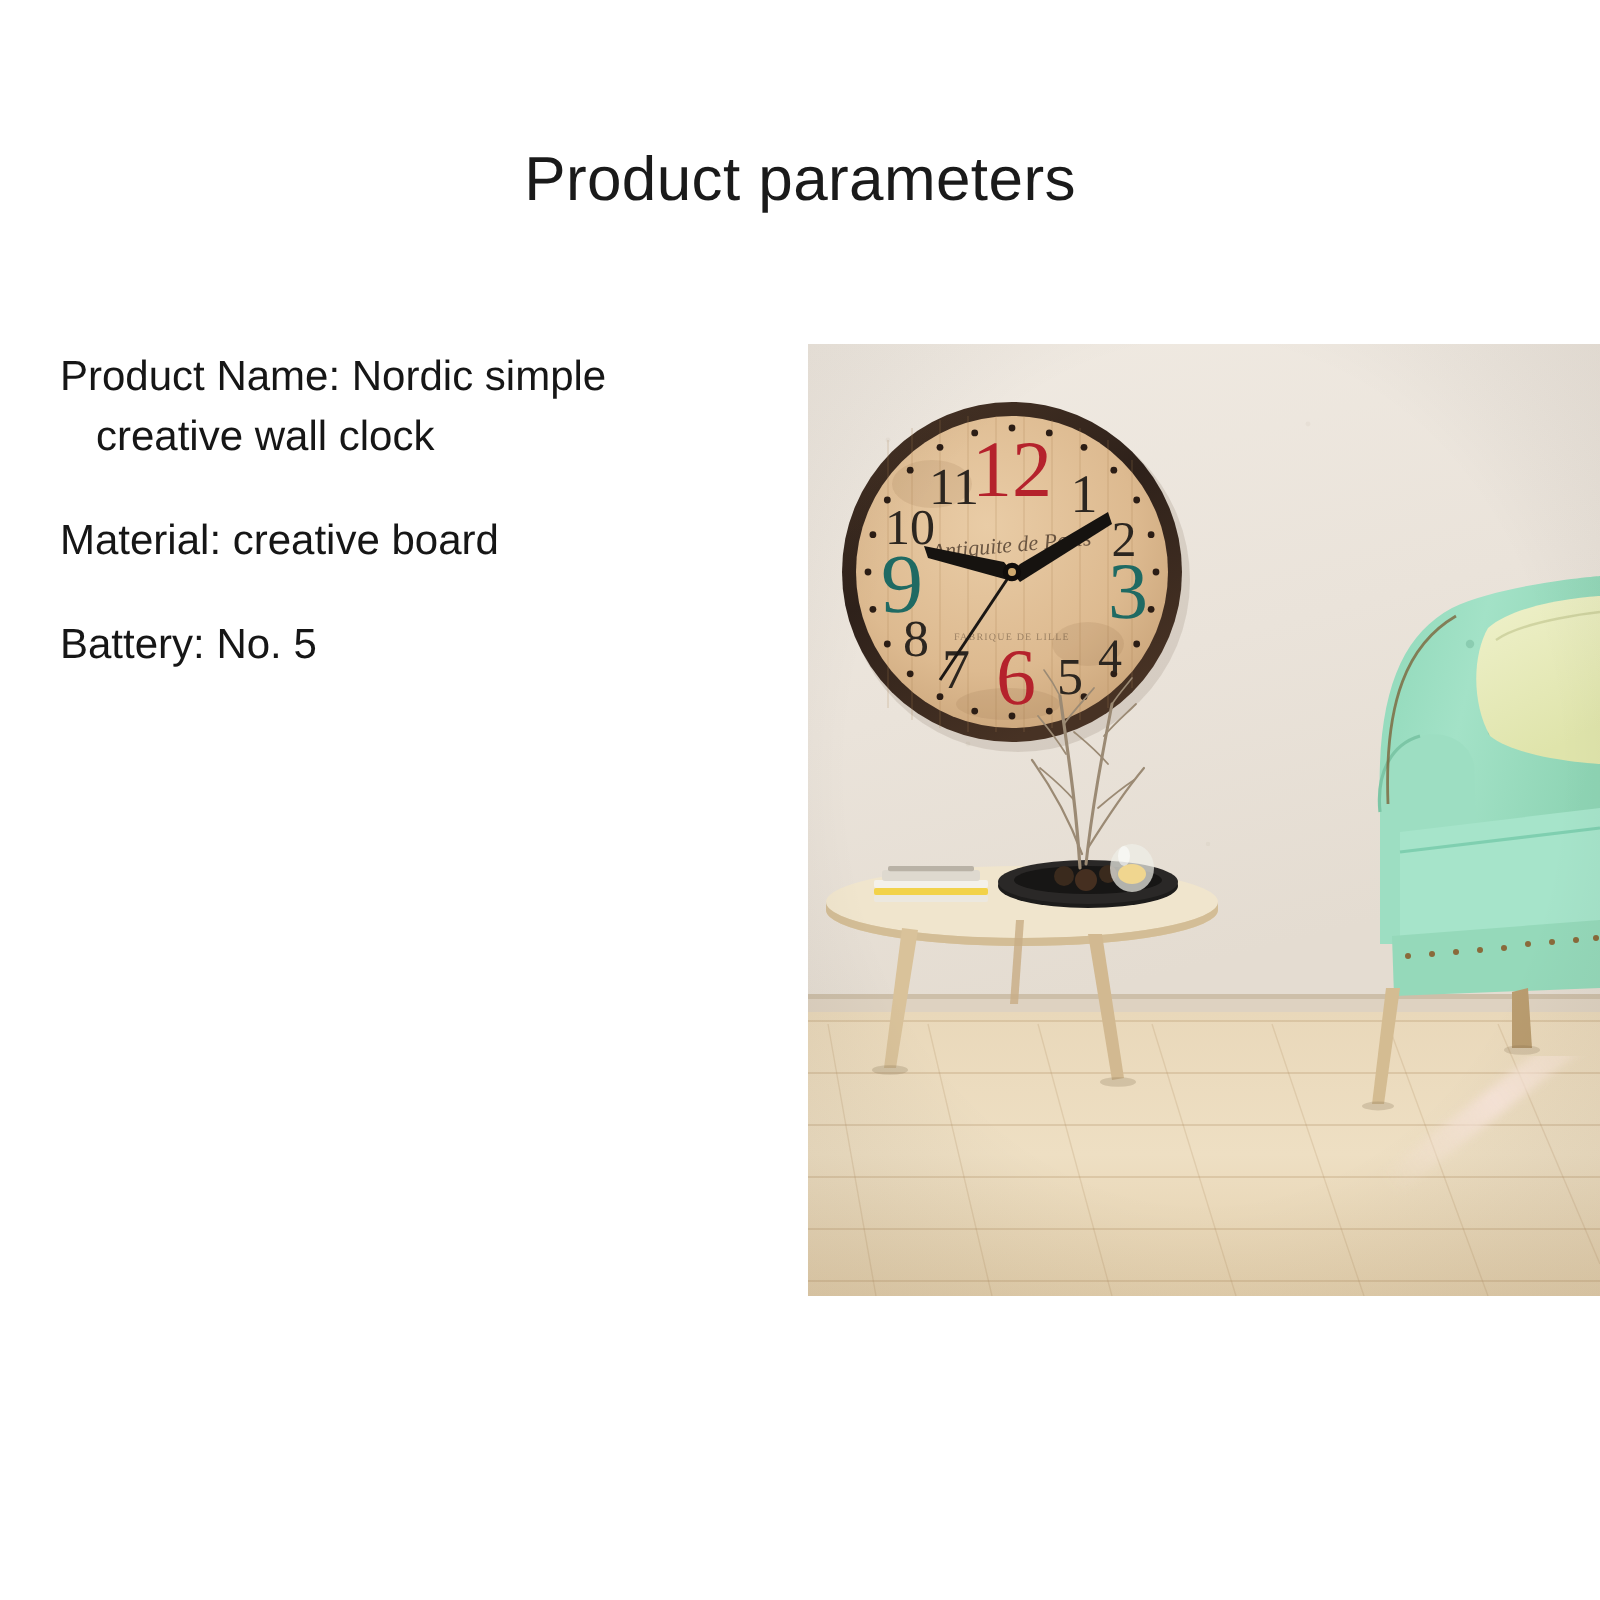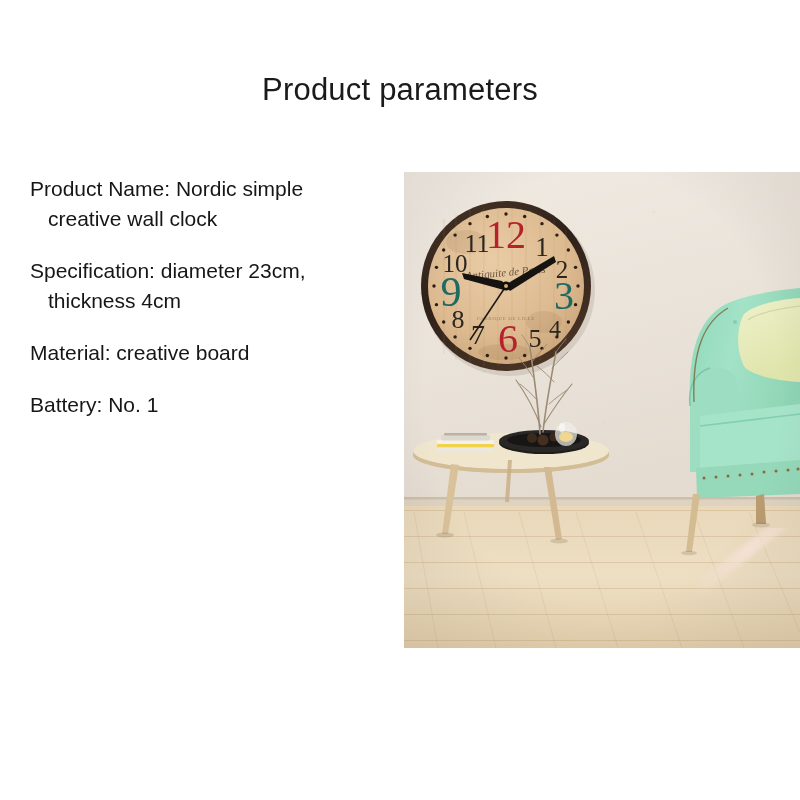--- a/index.html
+++ b/index.html
@@ -83,23 +83,22 @@
     filter: blur(2px);
   }
 </style>
 </head>
 <body>
 
 <div class="page-title">Product parameters</div>
 
 <div class="spec-list">
   <div class="spec-item">Product Name: Nordic simple creative wall clock</div>
-  <div class="spec-item">Specification: diameter 23cm, thickness 4cm</div>
   <div class="spec-item">Material: creative board</div>
-  <div class="spec-item">Battery: No. 1</div>
+  <div class="spec-item">Battery: No. 5</div>
 </div>
 
 <div class="photo">
   <svg class="photo-svg" viewBox="0 0 396 476" preserveAspectRatio="xMidYMid slice">
     <defs>
       <linearGradient id="wallG" x1="0" y1="0" x2="0.3" y2="1">
         <stop offset="0%" stop-color="#f0eae2"></stop>
         <stop offset="55%" stop-color="#eae3da"></stop>
         <stop offset="100%" stop-color="#e4dcd1"></stop>
       </linearGradient>

